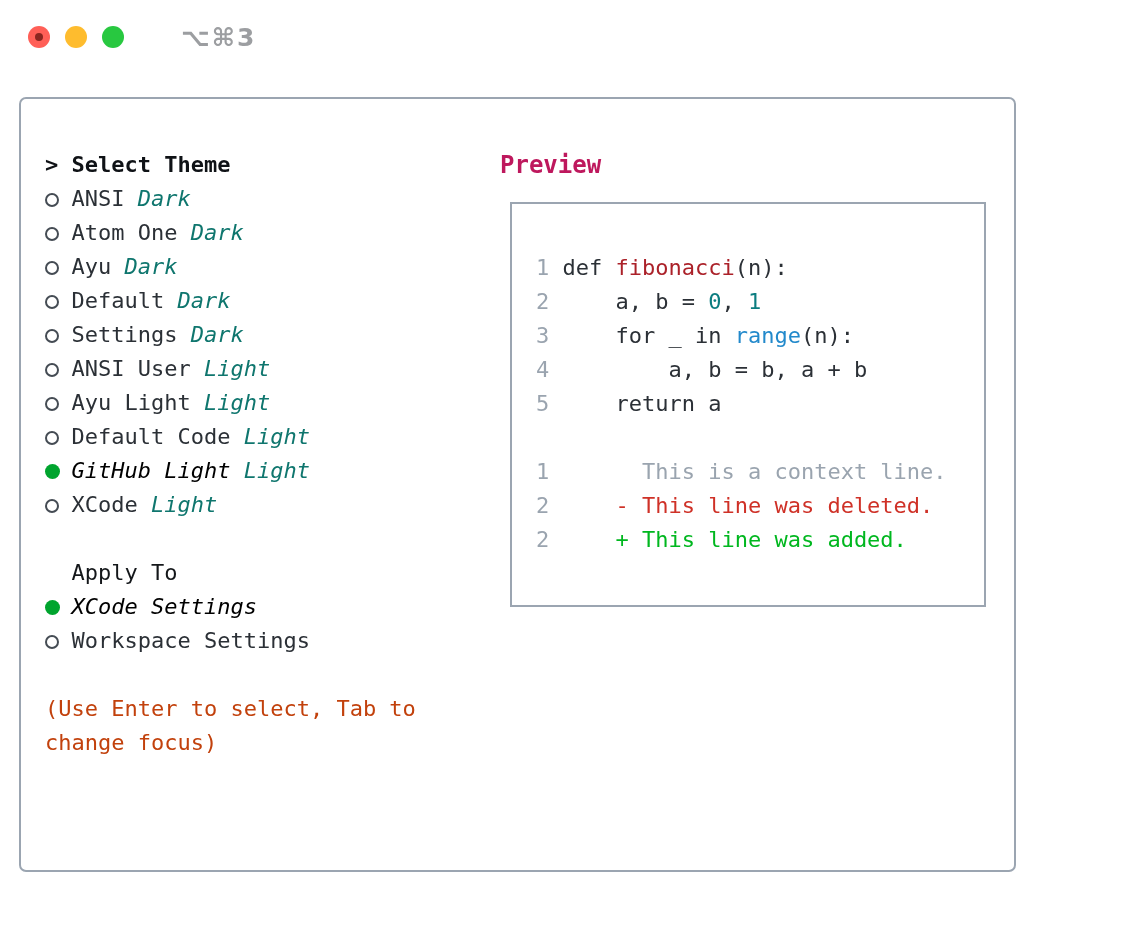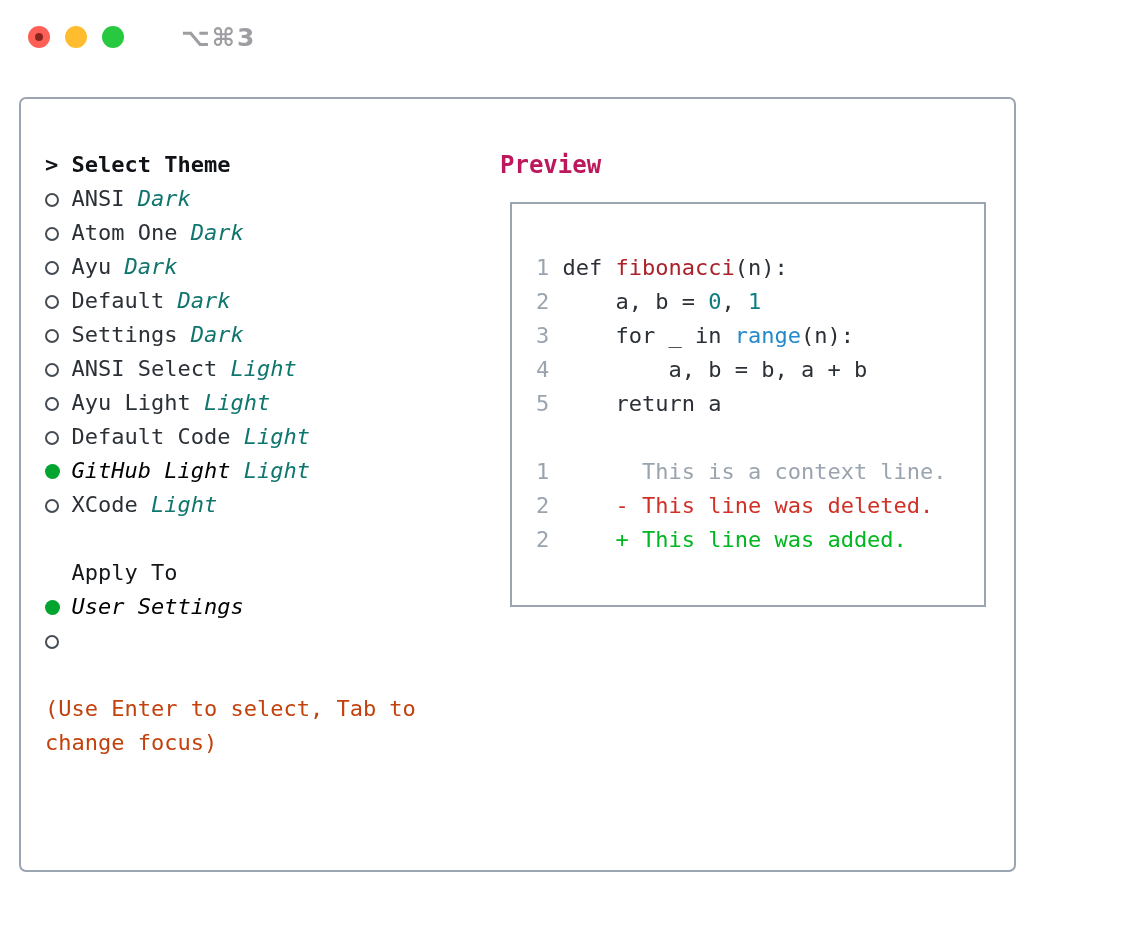--- a/index.html
+++ b/index.html
@@ -103,34 +103,34 @@
 
   <div class="leftcol">
     <div class="row"><span class="gut"><span class="marker">&gt;</span></span><span class="title">Select Theme</span></div>
 
     <div>
         <div class="row"><span class="gut"><span class="radio"></span></span><span>ANSI</span><span class="variant"> Dark</span></div>
         <div class="row"><span class="gut"><span class="radio"></span></span><span>Atom One</span><span class="variant"> Dark</span></div>
         <div class="row"><span class="gut"><span class="radio"></span></span><span>Ayu</span><span class="variant"> Dark</span></div>
         <div class="row"><span class="gut"><span class="radio"></span></span><span>Default</span><span class="variant"> Dark</span></div>
         <div class="row"><span class="gut"><span class="radio"></span></span><span>Settings</span><span class="variant"> Dark</span></div>
-        <div class="row"><span class="gut"><span class="radio"></span></span><span>ANSI Select</span><span class="variant"> Light</span></div>
+        <div class="row"><span class="gut"><span class="radio"></span></span><span>ANSI User</span><span class="variant"> Light</span></div>
         <div class="row"><span class="gut"><span class="radio"></span></span><span>Ayu Light</span><span class="variant"> Light</span></div>
         <div class="row"><span class="gut"><span class="radio"></span></span><span>Default Code</span><span class="variant"> Light</span></div>
         <div class="row"><span class="gut"><span class="radio on"></span></span><span class="sel">GitHub Light</span><span class="variant"> Light</span></div>
         <div class="row"><span class="gut"><span class="radio"></span></span><span>XCode</span><span class="variant"> Light</span></div>
       </div>
 
     <div class="row"></div>
 
     <div class="row"><span class="gut"></span><span class="subtitle">Apply To</span></div>
 
     <div>
-        <div class="row"><span class="gut"><span class="radio on"></span></span><span class="sel">User Settings</span></div>
-        <div class="row"><span class="gut"><span class="radio"></span></span></div>
+        <div class="row"><span class="gut"><span class="radio on"></span></span><span class="sel">XCode Settings</span></div>
+        <div class="row"><span class="gut"><span class="radio"></span></span><span>Workspace Settings</span></div>
       </div>
 
     <div class="row"></div>
 
     <div class="row muted">(Use Enter to select, Tab to</div>
     <div class="row muted">change focus)</div>
   </div>
 
   <div class="preview-title">Preview</div>
 

